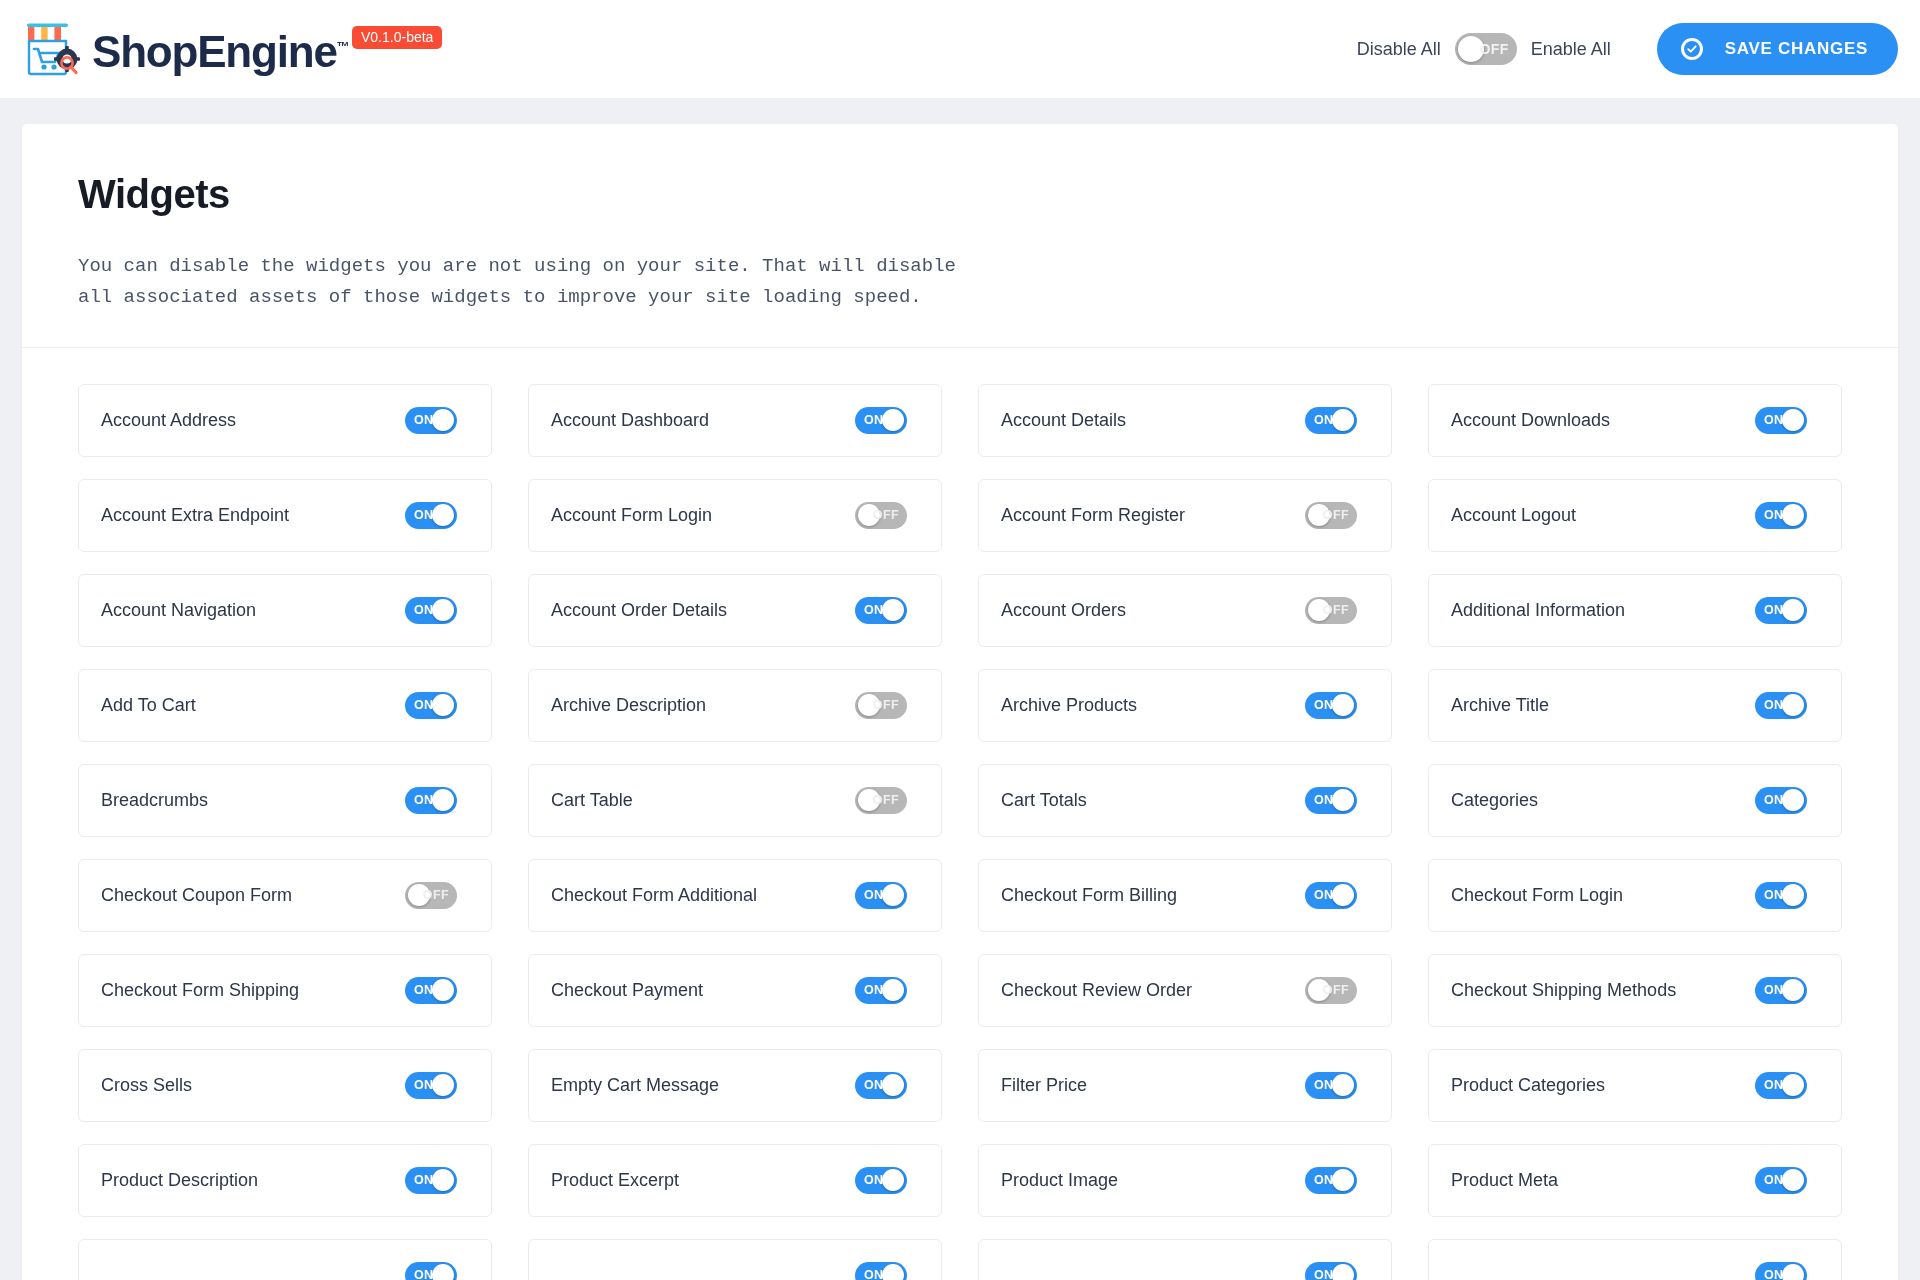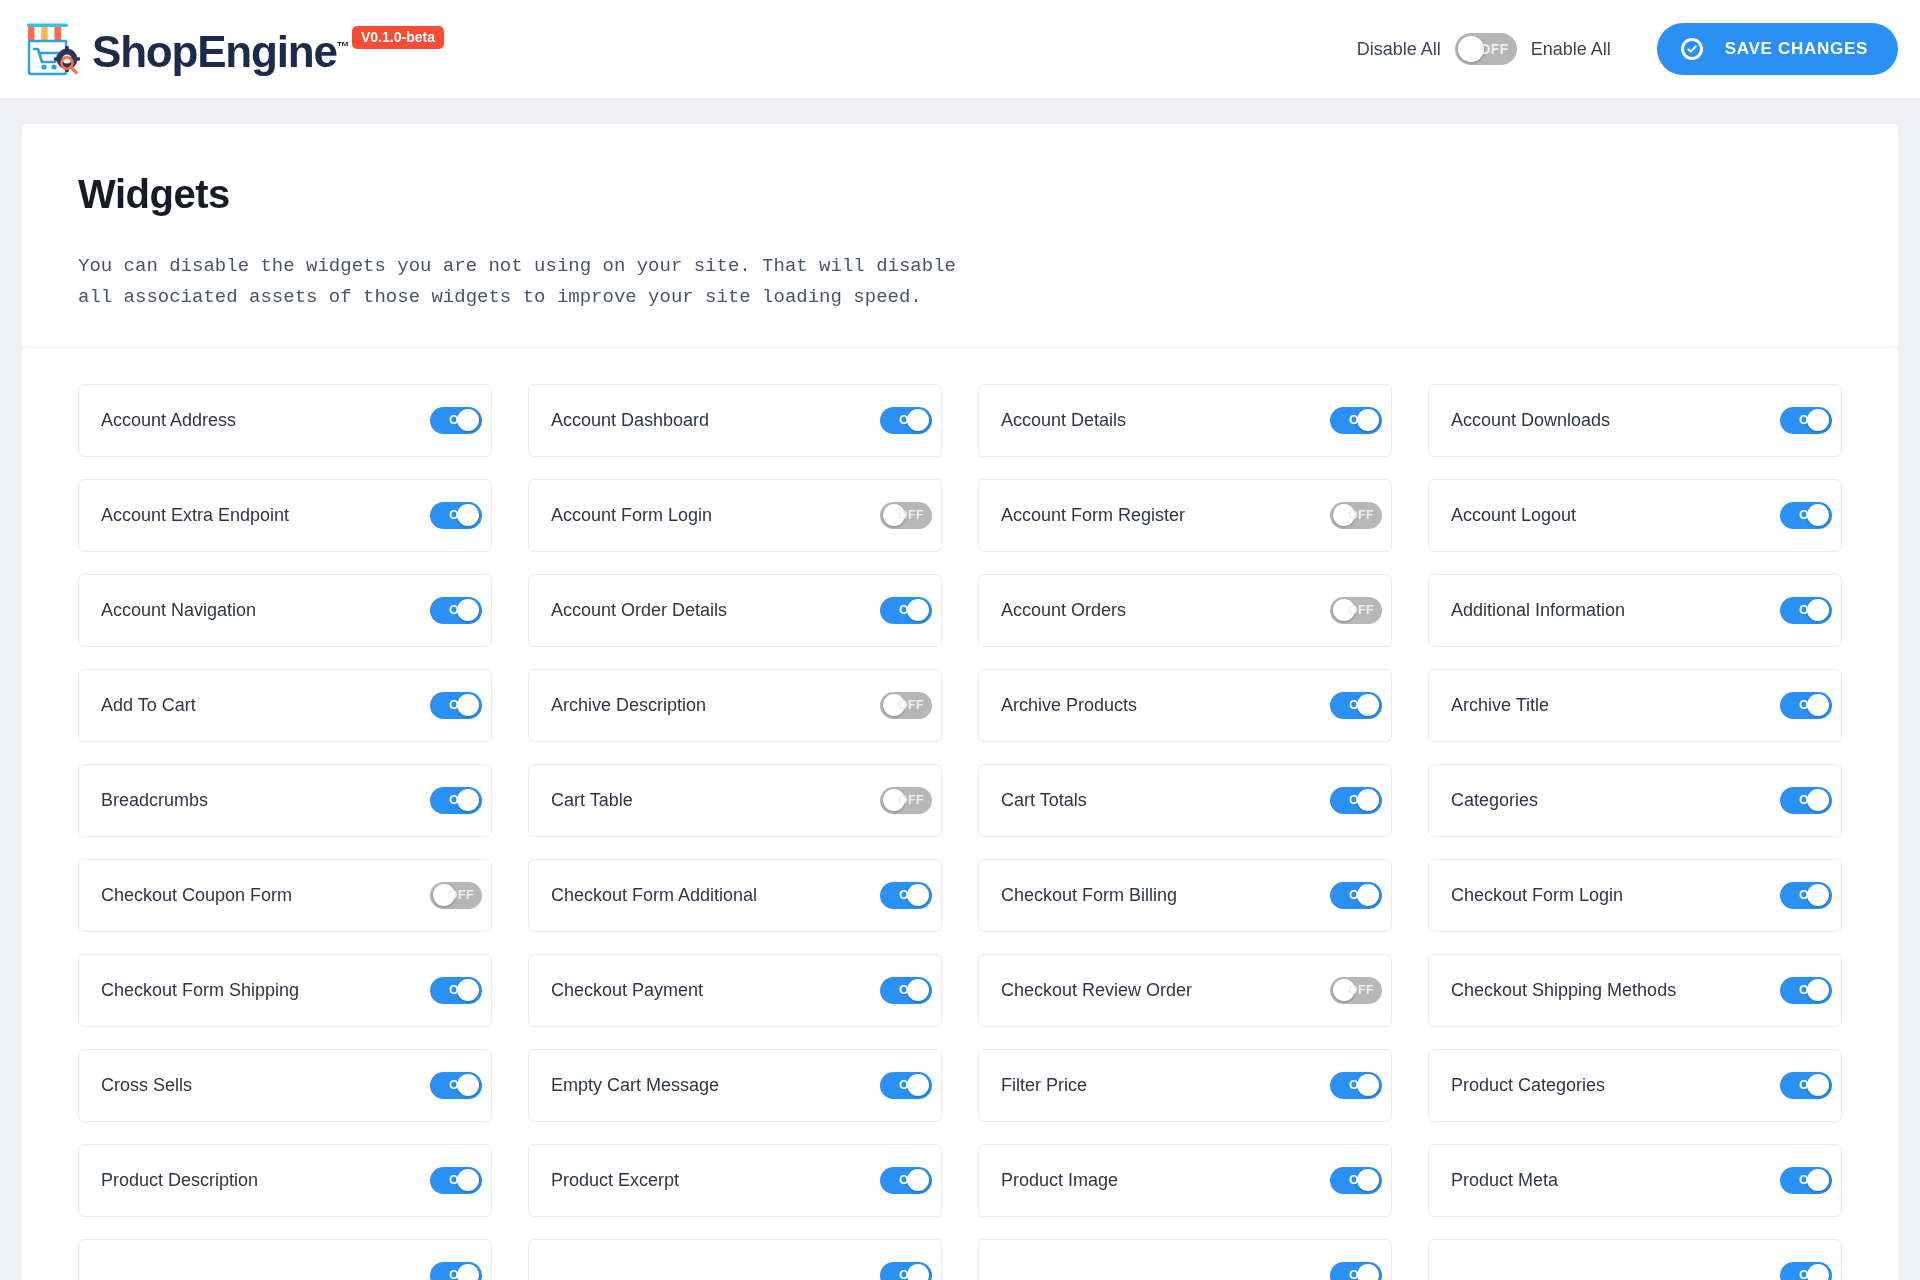--- a/index.html
+++ b/index.html
@@ -23,21 +23,21 @@
   .brand-mark { width: 62px; height: 58px; position: relative; flex: 0 0 auto; margin-top: 4px; }
   .brand-text {
     font-size: 44px; font-weight: bold; letter-spacing: -1.2px;
     color: #1d2b4b; line-height: 58px; margin-left: 8px;
     font-family: "Liberation Sans", sans-serif;
   }
   .brand-tm { font-size: 13px; vertical-align: super; font-weight: bold; color:#1d2b4b; }
   .version-badge {
     position: absolute; left: 330px; top: 8px;
     background: #fa4c34; color: #fff;
-    font-size: 14px; font-weight: bold;
+    font-size: 14px; font-weight: normal;
     padding: 3px 9px 4px; border-radius: 5px;
     white-space: nowrap;
   }
 
   .topbar-right {
     margin-left: auto; display: flex; align-items: center; gap: 0;
   }
   .allctl { display: flex; align-items: center; gap: 14px; }
   .allctl-label { font-size: 18px; color: #3b4556; }
 
@@ -59,21 +59,21 @@
   .toggle.big { width: 62px; height: 32px; background: #b6b6b6; }
   .toggle.big .knob { width: 26px; height: 26px; left: 3px; }
   .toggle.big .txt { font-size: 14px; right: 8px; color: #f2f2f2; }
 
   
   .toggle.sm { width: 52px; height: 27px; }
   .toggle.sm .knob { width: 22px; height: 22px; }
   .toggle.sm .txt { font-size: 12.5px; }
   .toggle.sm.on  { background: #2a90f4; }
   .toggle.sm.on .knob { right: 3px; }
-  .toggle.sm.on .txt  { left: 19px; color:#ffffff; }
+  .toggle.sm.on .txt  { left: 9px; color:#ffffff; }
   .toggle.sm.off { background: #b7b7b7; }
   .toggle.sm.off .knob { left: 3px; }
   .toggle.sm.off .txt  { right: 8px; color:#efefef; }
 
   .save-btn {
     display: flex; align-items: center; gap: 22px;
     background: #2a90f4; color: #fff;
     border: none; border-radius: 999px;
     padding: 15px 30px 15px 24px;
     font-size: 17px; font-weight: bold; letter-spacing: .7px;
@@ -103,21 +103,21 @@
   }
 
   .grid {
     display: grid;
     grid-template-columns: repeat(4, 1fr);
     column-gap: 36px; row-gap: 22px;
     padding: 36px 56px 20px 56px;
   }
   .wcard {
     border: 1px solid #e9ebf0; border-radius: 6px;
-    height: 73px; padding: 0 9px 0 22px;
+    height: 73px; padding: 0 34px 0 22px;
     display: flex; align-items: center; justify-content: space-between;
     background: #fff;
   }
   .wcard-label { font-size: 18px; color: #2d3748; }
 </style>
 </head>
 <body>
 
 <div class="topbar">
 

